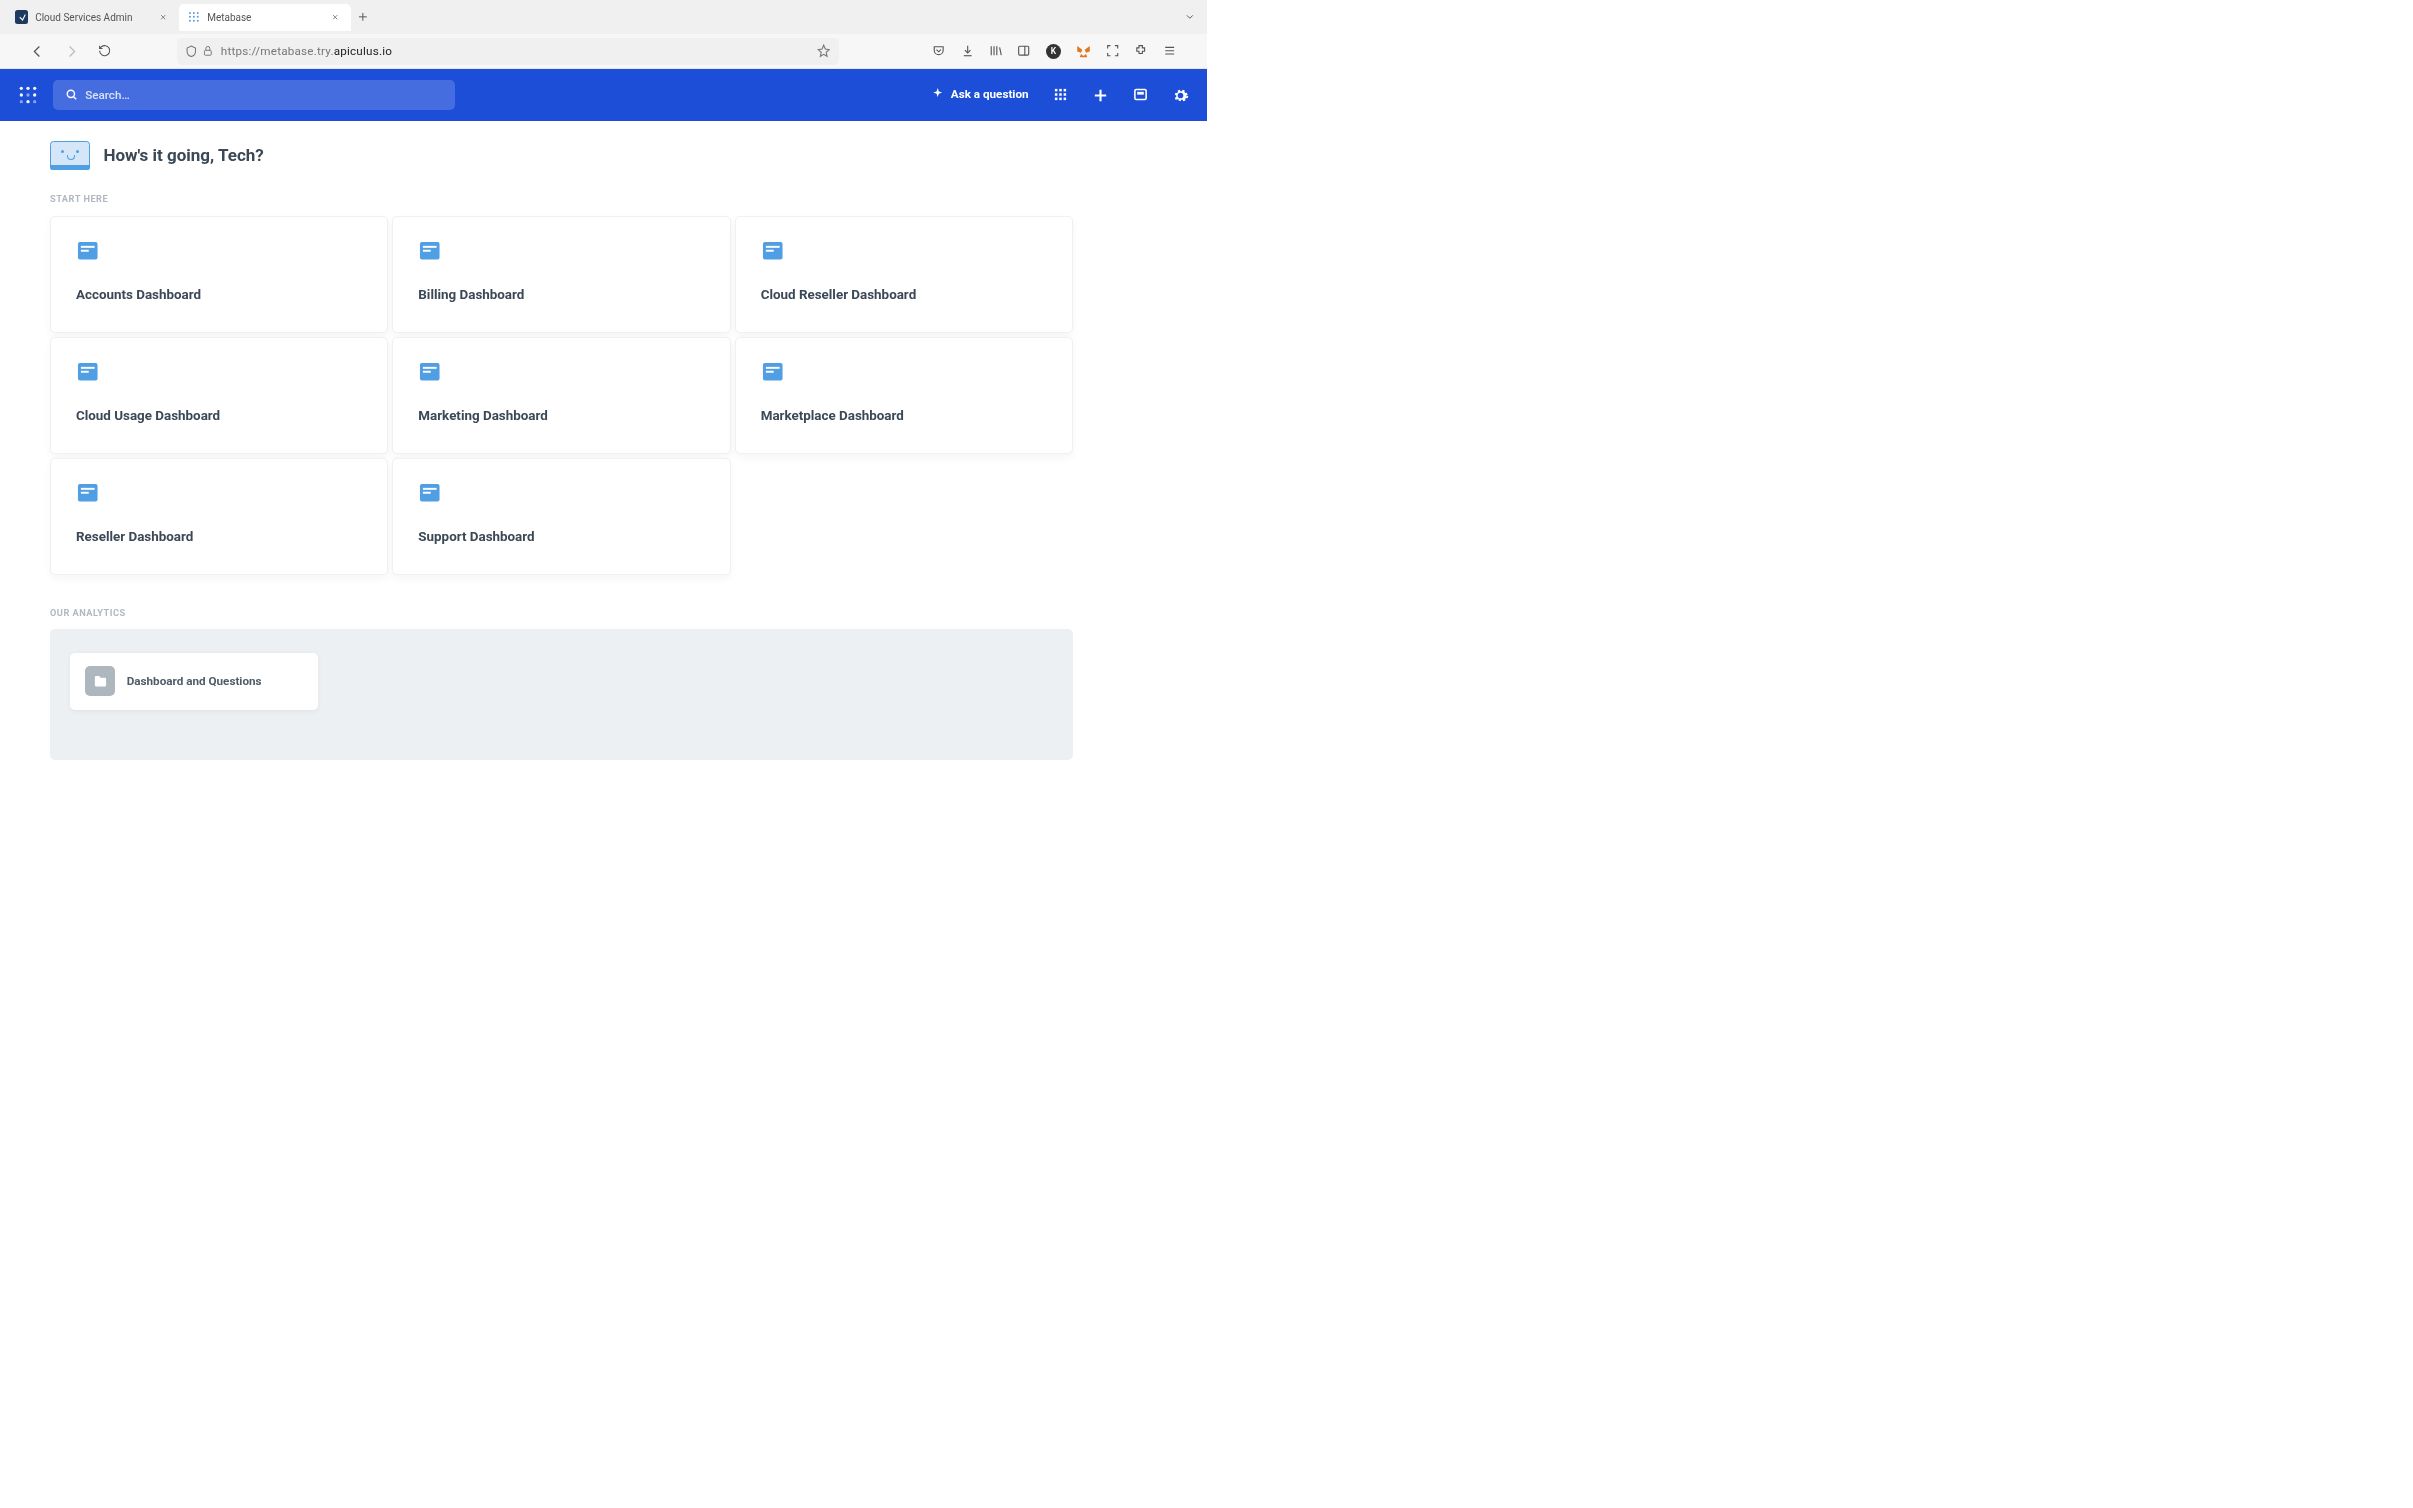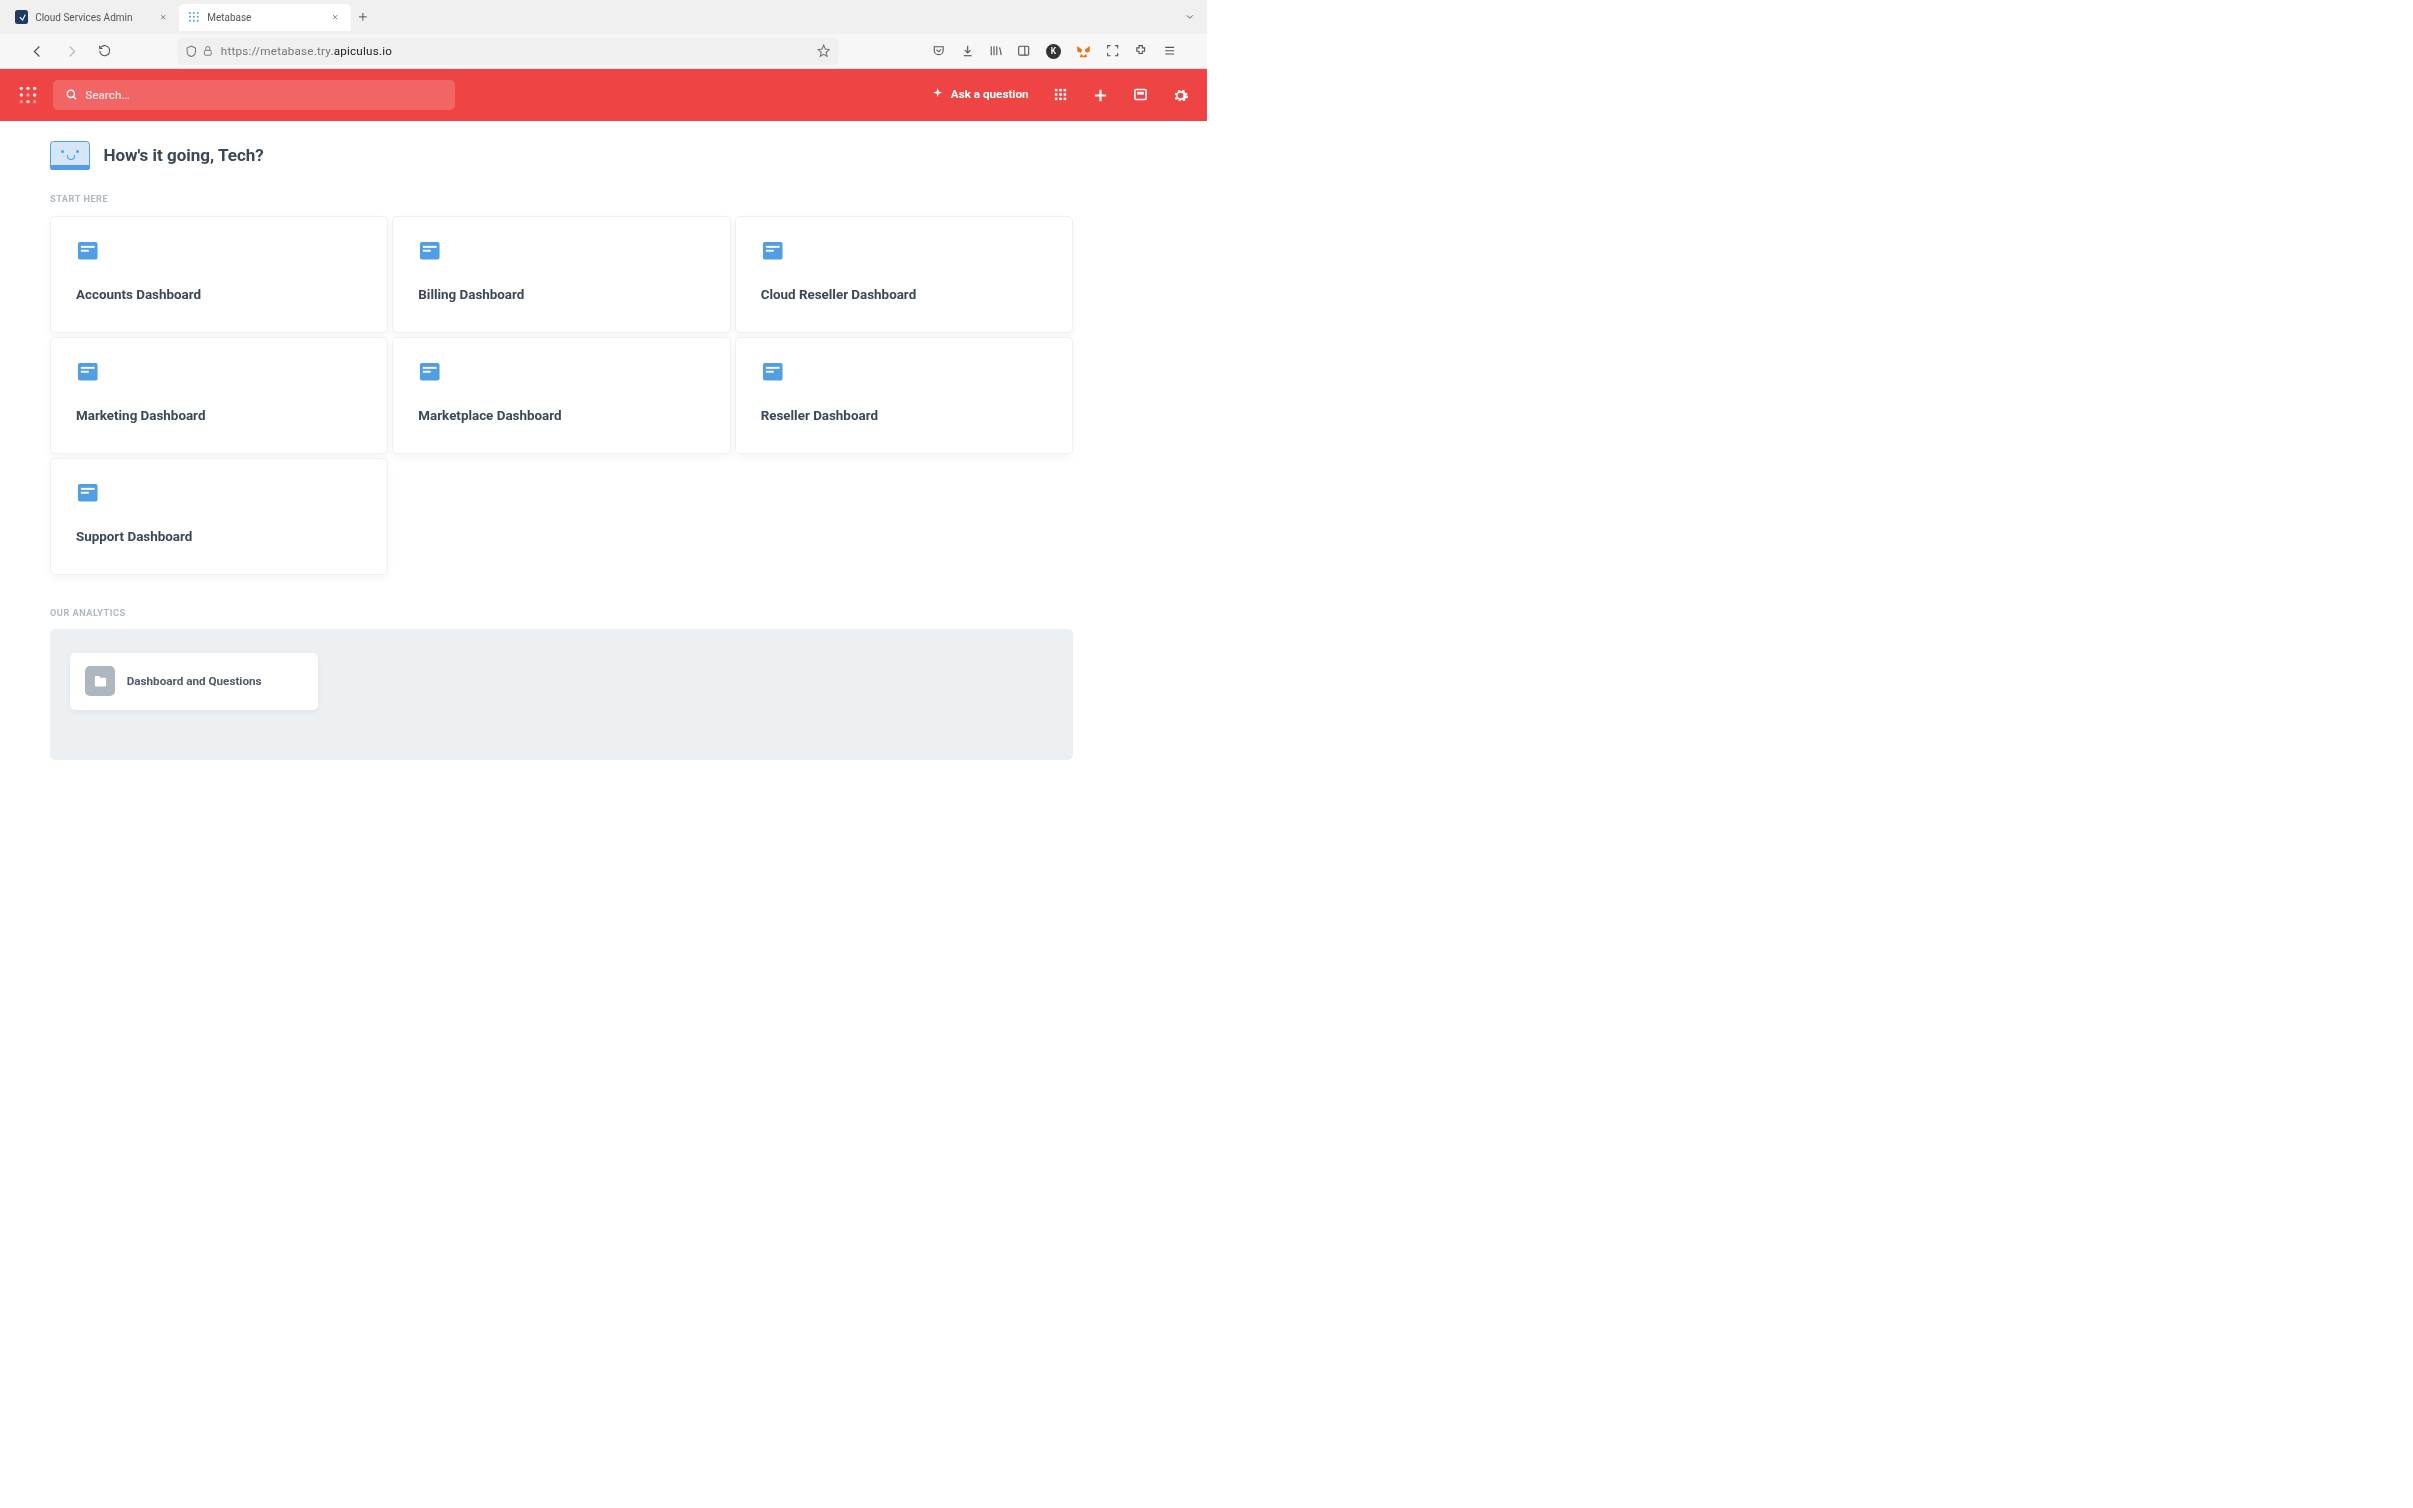--- a/index.html
+++ b/index.html
@@ -22,21 +22,21 @@
     .addr-icons { display:flex; gap:5px; color:#777; }
     .addr-url { flex:1; color:#777; font-size:11.7px; letter-spacing:0.2px; }
     .addr-url .domain { color:#222; }
     .addr-star { color:#777; cursor:pointer; }
     .toolbar-icons { display:flex; gap:15px; align-items:center; color:#555; margin-left:auto; margin-right:5px;}
     .toolbar-icons > * { cursor:pointer; display:flex; align-items:center; }
     .circle-k { width:15px;height:15px;border-radius:50%;background:#333;color:#fff;font-size:8.4px;display:flex;align-items:center;justify-content:center;font-weight:600;}
     .fox { color:#e2761b; }
 
     
-    .app-header { height:52px; background:#ef4444; display:flex; align-items:center; padding:0 18.4px; gap:15px; }
+    .app-header { height:52px; background:#1d4ed8; display:flex; align-items:center; padding:0 18.4px; gap:15px; }
     .logo-dots { width:20px; height:20px; color:#fff; opacity:.95; }
     .search-pill { width:402px; height:30px; background:rgba(255,255,255,.18); border-radius:5px; display:flex; align-items:center; padding:0 11.7px; gap:6.7px; color:#fff; cursor:text;}
     .search-pill .placeholder { color:rgba(255,255,255,.8); font-size:11.7px; font-weight:500;}
     .header-right { margin-left:auto; display:flex; align-items:flex-start; gap:24px; color:#fff; }
     .ask { display:flex; align-items:center; gap:6.7px; cursor:pointer; font-weight:700; font-size:11.7px;}
     .hicon { cursor:pointer; display:flex; }
 
     
     .content { padding:20px 50px 34px 50px; max-width:1123px; }
     .greeting-row { display:flex; align-items:center; gap:13.4px; margin-bottom:23.5px; }
@@ -312,20 +312,30 @@
       <div class="card-title">Cloud Reseller Dashboard</div>
     </div>
     <div class="card">
       <span class="card-icon">
           <svg width="23.5" height="23.5" viewBox="0 0 24 24" fill="#509ee3">
             <rect x="2" y="3" width="20" height="18" rx="2"></rect>
             <rect x="5" y="7" width="14" height="2" fill="#fff"></rect>
             <rect x="5" y="11" width="8" height="2" fill="#fff"></rect>
           </svg>
         </span>
+      <div class="card-title">Cloud Usage Dashboard</div>
+    </div>
+    <div class="card">
+      <span class="card-icon">
+          <svg width="23.5" height="23.5" viewBox="0 0 24 24" fill="#509ee3">
+            <rect x="2" y="3" width="20" height="18" rx="2"></rect>
+            <rect x="5" y="7" width="14" height="2" fill="#fff"></rect>
+            <rect x="5" y="11" width="8" height="2" fill="#fff"></rect>
+          </svg>
+        </span>
       <div class="card-title">Marketing Dashboard</div>
     </div>
     <div class="card">
       <span class="card-icon">
           <svg width="23.5" height="23.5" viewBox="0 0 24 24" fill="#509ee3">
             <rect x="2" y="3" width="20" height="18" rx="2"></rect>
             <rect x="5" y="7" width="14" height="2" fill="#fff"></rect>
             <rect x="5" y="11" width="8" height="2" fill="#fff"></rect>
           </svg>
         </span>

